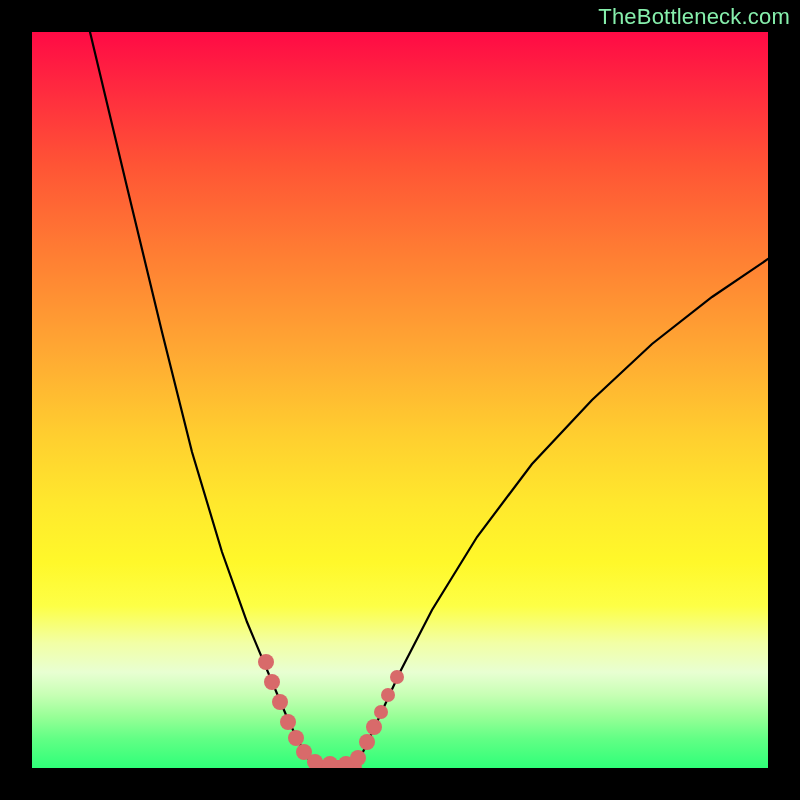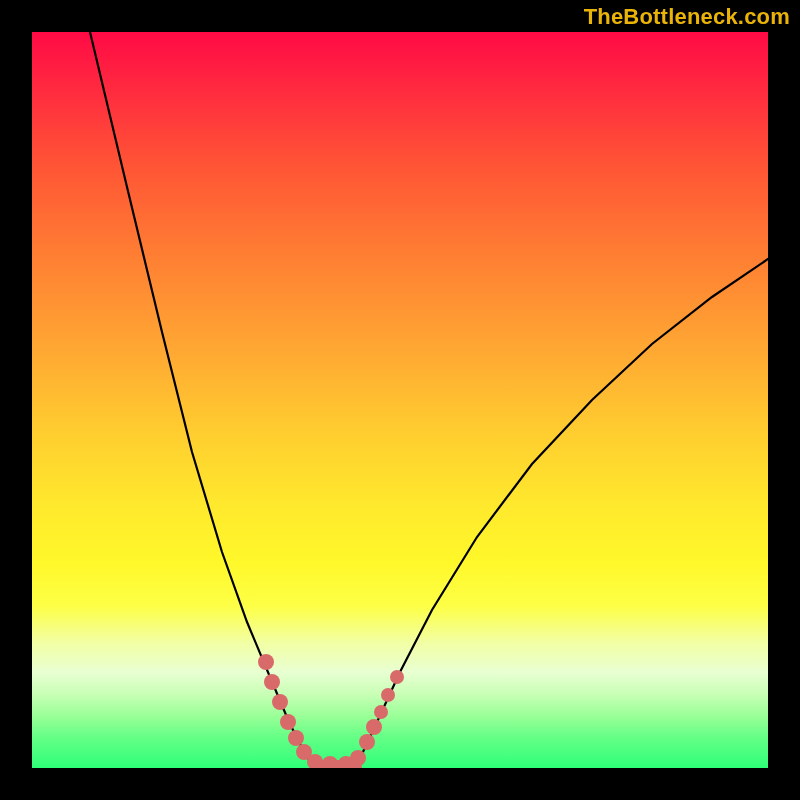--- a/index.html
+++ b/index.html
@@ -41,23 +41,23 @@
       #c8ffb5 90%,
       #98ff97 93%,
       #62ff85 96%,
       #2fff78 100%
     );
   }
   .watermark {
     position: absolute;
     top: 4px;
     right: 10px;
-    color: #eab308;
+    color: #86efac;
     font-size: 22px;
-    font-weight: 700;
+    font-weight: 400;
     letter-spacing: 0.2px;
     z-index: 10;
   }
   svg.curves {
     position: absolute;
     left: 0;
     top: 0;
     width: 100%;
     height: 100%;
     z-index: 5;

